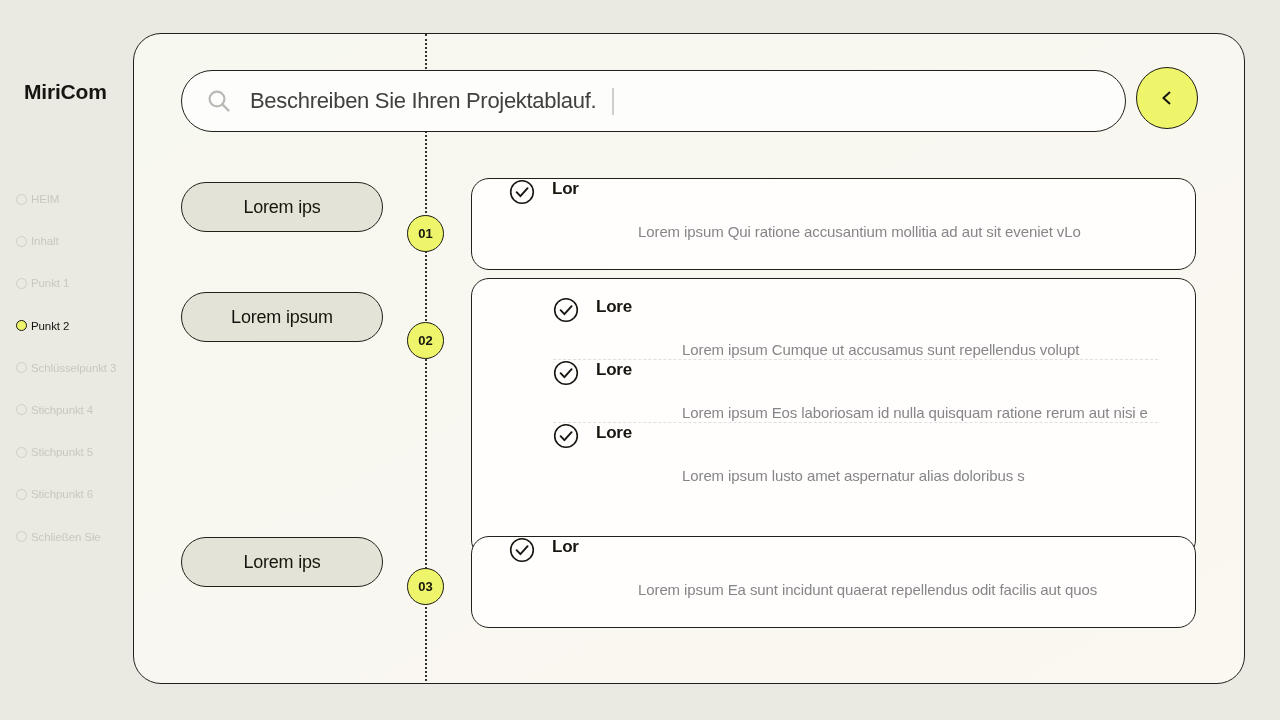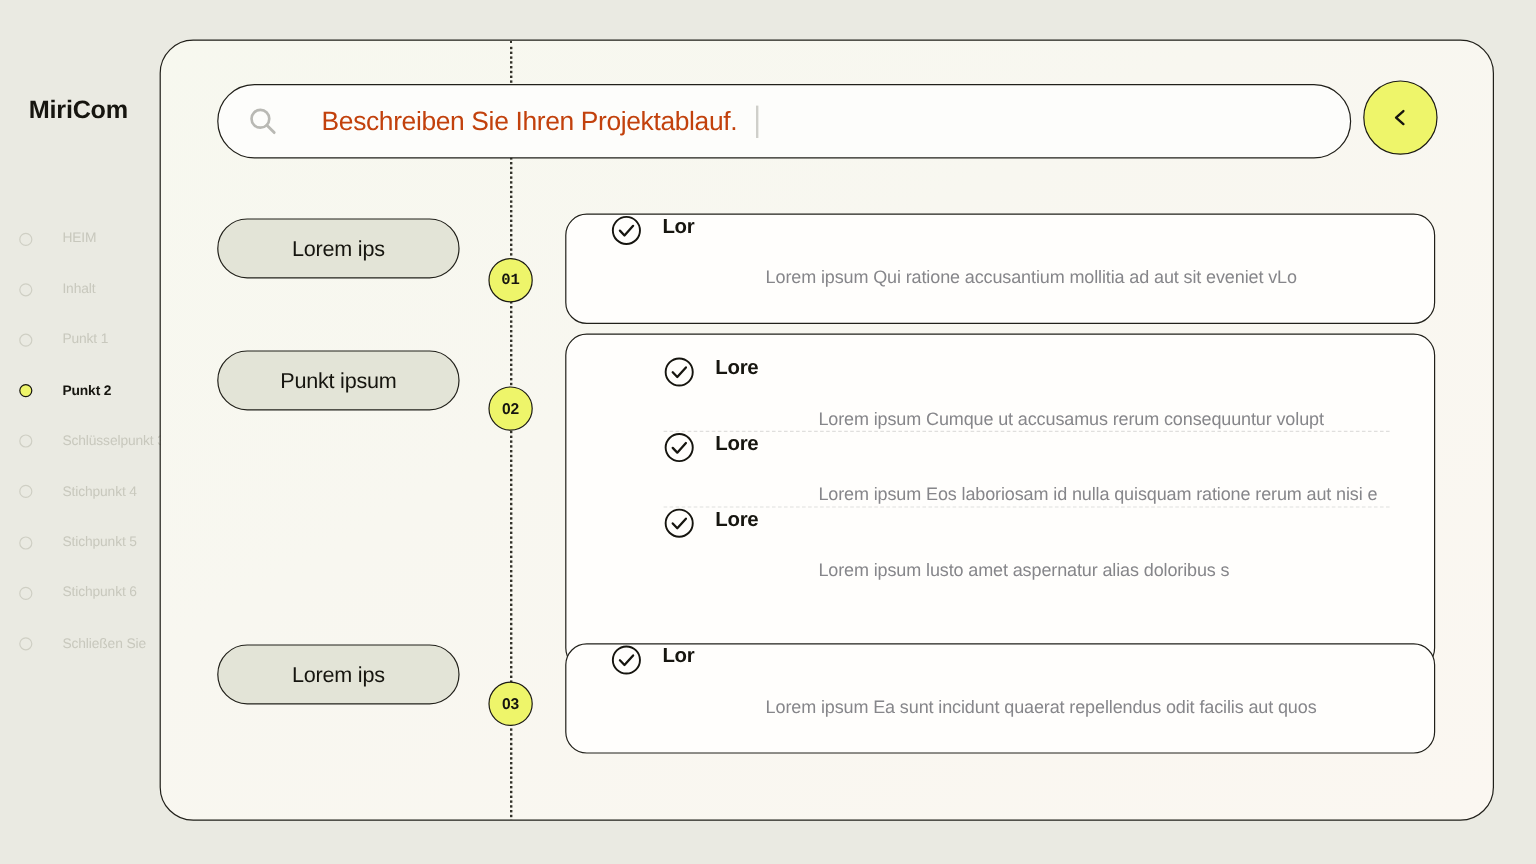--- a/index.html
+++ b/index.html
@@ -38,21 +38,21 @@
   #nav {
     position: absolute;
     left: 16px;
     top: 176px;
     width: 120px;
   }
 
   .nav-item {
     display: flex;
     align-items: center;
-    gap: 25px;
+    gap: 4px;
     height: 22px;
     margin-bottom: 20.2px;
     cursor: pointer;
   }
 
   .nav-dot {
     width: 11px;
     height: 11px;
     border-radius: 50%;
     border: 1.4px solid #cfcfc4;
@@ -68,21 +68,21 @@
   }
 
   .nav-item.active .nav-dot {
     border-color: #17160f;
     border-width: 1.6px;
     background: #eef56a;
   }
 
   .nav-item.active .nav-label {
     color: #16150f;
-    font-weight: 700;
+    font-weight: 400;
   }
 
   
   #panel {
     position: absolute;
     left: 133px;
     top: 33px;
     width: 1112px;
     height: 651px;
     background: linear-gradient(150deg, #f7f8ef 0%, #f8f7f0 40%, #fbf7f1 100%);
@@ -107,23 +107,23 @@
   }
 
   #search-icon {
     flex: 0 0 auto;
     width: 26px;
     height: 26px;
     display: block;
   }
 
   #search-placeholder {
-    margin-left: 36px;
+    margin-left: 18px;
     font-size: 22px;
-    color: #c2410c;
+    color: #404040;
     letter-spacing: -0.3px;
     white-space: nowrap;
   }
 
   #search-caret {
     margin-left: 16px;
     width: 2px;
     height: 27px;
     background: #cfcfca;
     flex: 0 0 auto;
@@ -242,21 +242,21 @@
   
   #card-1 { top: 144px; height: 92px; }
   #card-1 .card-row { height: 92px; }
 
   #card-2 { top: 244px; height: 280px; padding-top: 18px; padding-left: 44px; }
 
   #card-3 { top: 502px; height: 92px; }
   #card-3 .card-row { height: 92px; }
 
   #pill-1  { top: 148px; }
-  #badge-1 { top: 181px; font-family: Liberation Mono, monospace; }
+  #badge-1 { top: 181px; }
   #pill-2  { top: 258px; }
   #badge-2 { top: 288px; }
   #pill-3  { top: 503px; }
   #badge-3 { top: 534px; }
 </style>
 </head>
 <body>
 
 <div id="sidebar">
 
@@ -336,21 +336,21 @@
   </div>
 
   <div class="step-pill" id="pill-1">
     <span>Lorem ips</span>
   </div>
   <div class="step-badge" id="badge-1">
     <span>01</span>
   </div>
 
   <div class="step-pill" id="pill-2">
-    <span>Punkt ipsum</span>
+    <span>Lorem ipsum</span>
   </div>
   <div class="step-badge" id="badge-2">
     <span>02</span>
   </div>
 
   <div class="step-pill" id="pill-3">
     <span>Lorem ips</span>
   </div>
   <div class="step-badge" id="badge-3">
     <span>03</span>
@@ -371,21 +371,21 @@
 
   <div class="card" id="card-2">
     <div class="card-row">
       <span>
         <svg class="check-icon" viewBox="0 0 26 26" fill="none">
           <circle cx="13" cy="13" r="11.3" stroke="#16150f" stroke-width="1.6"></circle>
           <polyline points="7.6,13.2 11.4,17.2 18.6,9.2" stroke="#16150f" stroke-width="1.9" fill="none" stroke-linecap="round" stroke-linejoin="round"></polyline>
         </svg>
       </span>
       <span class="row-label">Lore</span>
-      <span class="row-text">Lorem ipsum Cumque ut accusamus rerum consequuntur volupt</span>
+      <span class="row-text">Lorem ipsum Cumque ut accusamus sunt repellendus volupt</span>
     </div>
 
     <div class="row-divider"></div>
 
     <div class="card-row">
       <span>
         <svg class="check-icon" viewBox="0 0 26 26" fill="none">
           <circle cx="13" cy="13" r="11.3" stroke="#16150f" stroke-width="1.6"></circle>
           <polyline points="7.6,13.2 11.4,17.2 18.6,9.2" stroke="#16150f" stroke-width="1.9" fill="none" stroke-linecap="round" stroke-linejoin="round"></polyline>
         </svg>

